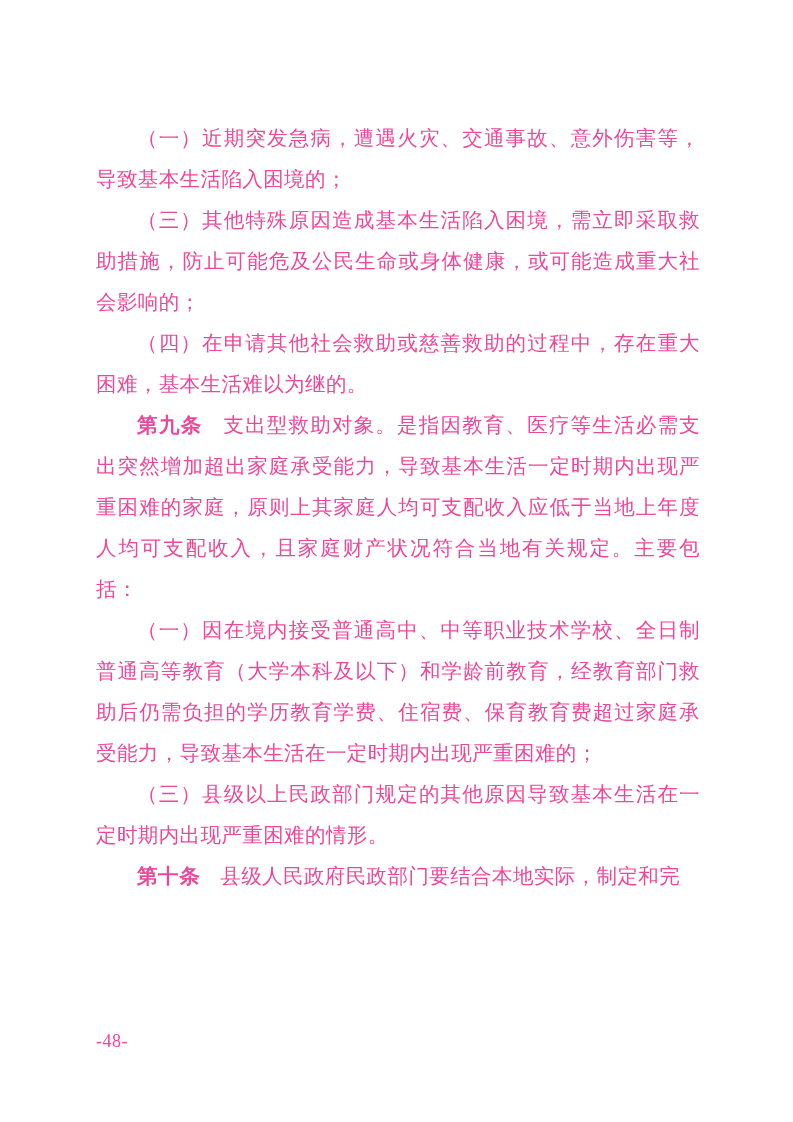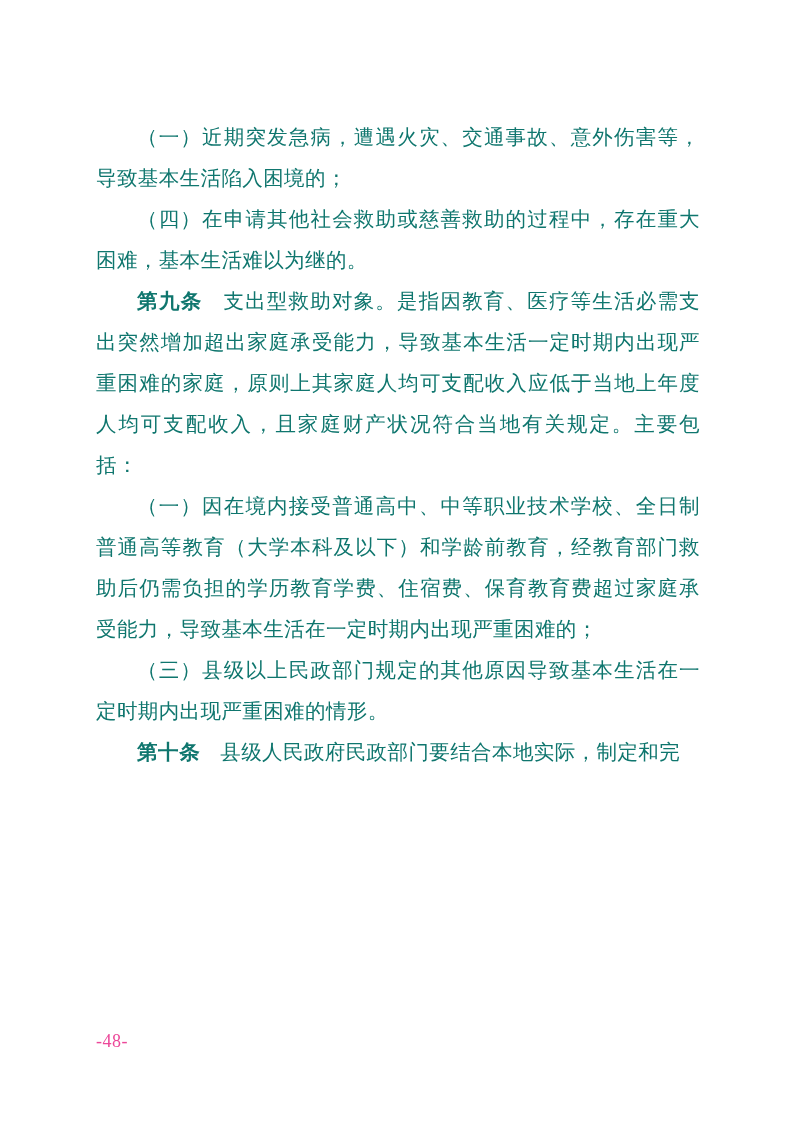--- a/index.html
+++ b/index.html
@@ -22,25 +22,25 @@
   .content {
     position: absolute;
     left: 96px;
     top: 118px;
     width: 604px;
   }
   p.para {
     margin: 0 0 0 0;
     font-size: 20.5px;
     line-height: 41px;
-    color: #0f766e;
+    color: #ec4899;
     text-align: justify;
     text-justify: inter-ideograph;
     letter-spacing: 0.4px;
-    font-family: Liberation Mono, monospace;
+    font-family: Liberation Serif, serif;
   }
   p.indent {
     text-indent: 41px;
   }
   p.article {
     text-indent: 41px;
   }
   .article-label {
     font-weight: bold;
     letter-spacing: 0.6px;
@@ -60,20 +60,21 @@
     letter-spacing: 0.5px;
   }
 </style>
 </head>
 <body>
 
 <div class="page">
   <div class="content">
 
     <p class="para indent">（一）近期突发急病，遭遇火灾、交通事故、意外伤害等，导致基本生活陷入困境的；</p>
+    <p class="para indent">（三）其他特殊原因造成基本生活陷入困境，需立即采取救助措施，防止可能危及公民生命或身体健康，或可能造成重大社会影响的；</p>
     <p class="para indent">（四）在申请其他社会救助或慈善救助的过程中，存在重大困难，基本生活难以为继的。</p>
 
     <p class="para article"><span class="article-label">第九条</span><span class="article-gap"></span><span>支出型救助对象。是指因教育、医疗等生活必需支出突然增加超出家庭承受能力，导致基本生活一定时期内出现严重困难的家庭，原则上其家庭人均可支配收入应低于当地上年度人均可支配收入，且家庭财产状况符合当地有关规定。主要包括：</span></p>
 
     <p class="para indent">（一）因在境内接受普通高中、中等职业技术学校、全日制普通高等教育（大学本科及以下）和学龄前教育，经教育部门救助后仍需负担的学历教育学费、住宿费、保育教育费超过家庭承受能力，导致基本生活在一定时期内出现严重困难的；</p>
     <p class="para indent">（三）县级以上民政部门规定的其他原因导致基本生活在一定时期内出现严重困难的情形。</p>
 
     <p class="para article"><span class="article-label">第十条</span><span class="article-gap"></span><span>县级人民政府民政部门要结合本地实际，制定和完</span></p>
 
   </div>

